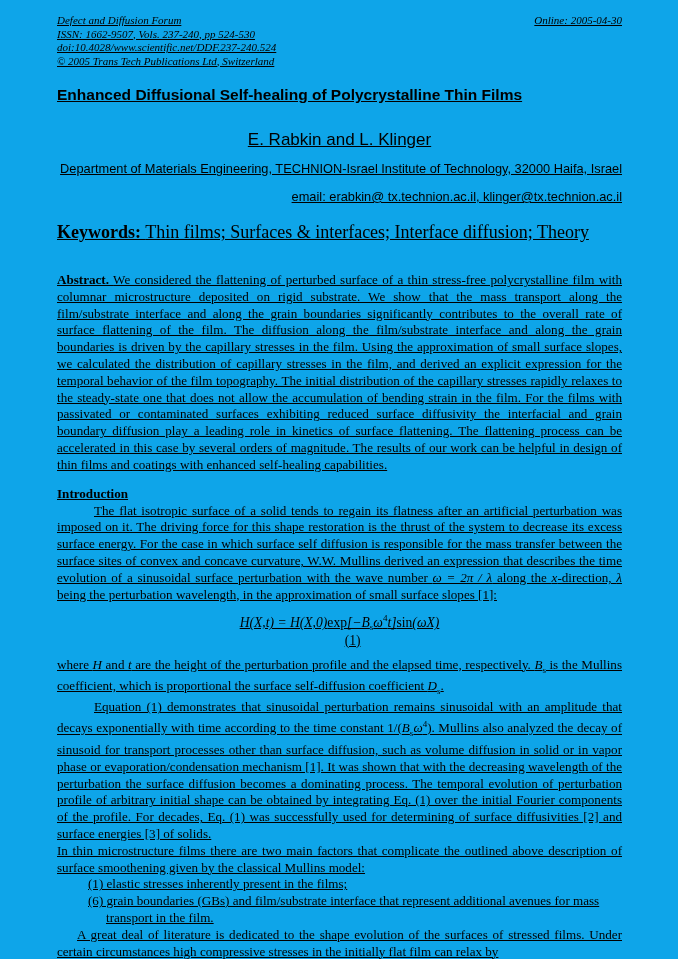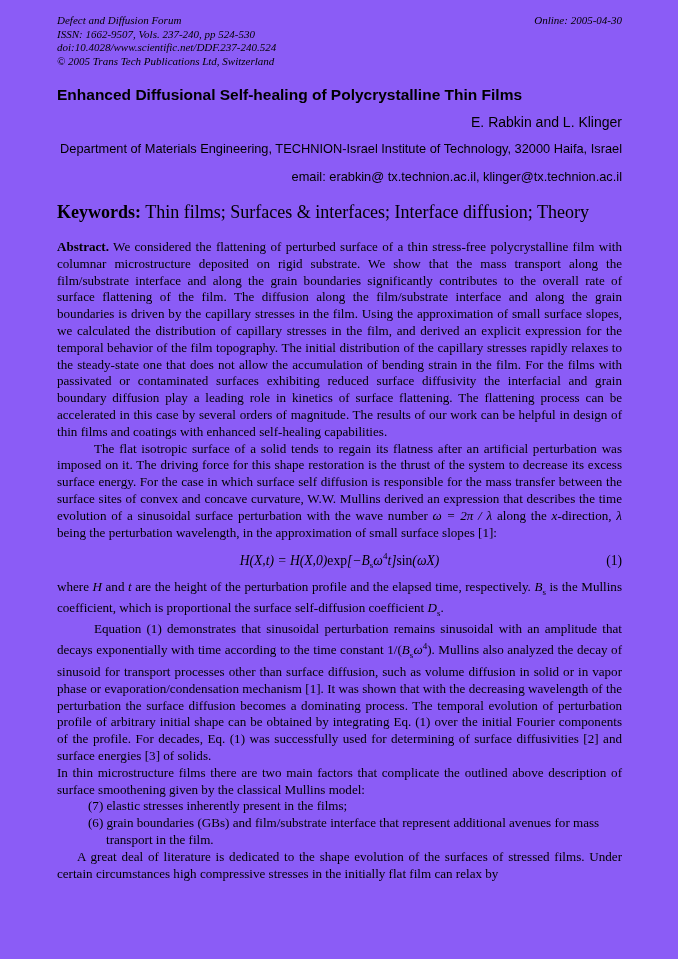--- a/index.html
+++ b/index.html
@@ -1,62 +1,63 @@
 <!DOCTYPE html>
 <html><head>
 <meta charset="utf-8">
 <title>Paper Page</title>
 <style>
   html, body { margin:0; padding:0; background:#ffffff; }
   .page {
     position: relative;
     width: 678px; height: 959px;
     box-sizing: border-box;
-    background: #8b5cf6;
+    background: #0ea5e9;
     padding: 14px 56px 14px 57px;
     font-family: "Liberation Serif", serif;
     color: #000;
     overflow: hidden;
+    text-decoration: underline;
   }
   .hdr {
     display: flex; justify-content: space-between; align-items: flex-start;
     font-style: italic; font-size: 11px; line-height: 13.5px;
   }
   .hdr-left div { white-space: nowrap; }
   .hdr-right { white-space: nowrap; }
   .title {
     font-family: "Liberation Sans", sans-serif;
     font-weight: bold; font-size: 15.5px;
     margin: 18px 0 0 0;
   }
   .authors {
     font-family: "Liberation Sans", sans-serif;
-    font-size: 14px; text-align: right; margin-top: 10px;
+    font-size: 17px; text-align: center; margin-top: 26px;
   }
   .affiliation {
     font-family: "Liberation Sans", sans-serif;
     font-size: 12.8px; line-height: 16px; text-align: right; margin-top: 11px;
   }
   .email {
     font-family: "Liberation Sans", sans-serif;
     font-size: 12.8px; text-align: right; margin-top: 12px;
   }
   .kw { font-size: 18px; margin: 18px 0 0 0; }
   .lead { font-weight: bold; }
   .body {
     font-size: 13.1px; line-height: 16.8px;
     text-align: justify; margin: 0;
   }
-  .abstract { margin-top: 16px; }
+  .abstract { margin-top: 29px; }
   .section { font-size: 13.1px; font-weight: bold; margin: 12px 0 1px 0; }
   .indent-lg { text-indent: 37px; }
   .indent-sm { text-indent: 20px; }
   .equation {
     display: flex; align-items: center;
-    margin: 10px 0 8px 0; font-size: 13.6px;
+    margin: 10px 0 8px 0; font-size: 13.6px; flex-direction: column;
   }
   .eq-spacer { width: 42px; }
   .eq-body { flex: 1; text-align: center; white-space: nowrap; }
   .eq-body .rm { font-style: normal; }
   .eq-number { width: 42px; text-align: right; }
   sub, sup { font-size: 9px; }
   .list { margin-left: 31px; }
   .list-item {
     font-size: 13.1px; line-height: 16.8px;
     padding-left: 18px; text-indent: -18px; text-align: left;
@@ -83,35 +84,36 @@
   <div class="authors">E. Rabkin and L. Klinger</div>
 
   <div class="affiliation">Department of Materials Engineering, TECHNION-Israel Institute of Technology, 32000 Haifa, Israel</div>
 
   <div class="email">email: erabkin@ tx.technion.ac.il, klinger@tx.technion.ac.il</div>
 
   <p class="kw"><b class="lead">Keywords:</b> <span>Thin films; Surfaces &amp; interfaces; Interface diffusion; Theory</span></p>
 
   <p class="body abstract"><b class="lead">Abstract.</b> <span>We considered the flattening of perturbed surface of a thin stress-free polycrystalline film with columnar microstructure deposited on rigid substrate. We show that the mass transport along the film/substrate interface and along the grain boundaries significantly contributes to the overall rate of surface flattening of the film. The diffusion along the film/substrate interface and along the grain boundaries is driven by the capillary stresses in the film. Using the approximation of small surface slopes, we calculated the distribution of capillary stresses in the film, and derived an explicit expression for the temporal behavior of the film topography. The initial distribution of the capillary stresses rapidly relaxes to the steady-state one that does not allow the accumulation of bending strain in the film. For the films with passivated or contaminated surfaces exhibiting reduced surface diffusivity the interfacial and grain boundary diffusion play a leading role in kinetics of surface flattening. The flattening process can be accelerated in this case by several orders of magnitude. The results of our work can be helpful in design of thin films and coatings with enhanced self-healing capabilities.</span></p>
 
+  <h2 class="section">Introduction</h2>
 
   <p class="body indent-lg"><span>The flat isotropic surface of a solid tends to regain its flatness after an artificial perturbation was imposed on it. The driving force for this shape restoration is the thrust of the system to decrease its excess surface energy. For the case in which surface self diffusion is responsible for the mass transfer between the surface sites of convex and concave curvature, W.W. Mullins derived an expression that describes the time evolution of a sinusoidal surface perturbation with the wave number </span><i>ω = 2π / λ</i><span> along the </span><i>x</i><span>-direction, </span><i>λ</i><span> being the perturbation wavelength, in the approximation of small surface slopes [1]:</span></p>
 
   <div class="equation">
     <span class="eq-spacer"></span>
     <span class="eq-body"><i>H(X,t) = H(X,0)</i><span class="rm">exp</span><i>[−B</i><sub>s</sub><i>ω</i><sup>4</sup><i>t]</i><span class="rm">sin</span><i>(ωX)</i></span>
     <span class="eq-number">(1)</span>
   </div>
 
   <p class="body"><span>where </span><i>H</i><span> and </span><i>t</i><span> are the height of the perturbation profile and the elapsed time, respectively. </span><i>B</i><sub>s</sub><span> is the Mullins coefficient, which is proportional the surface self-diffusion coefficient </span><i>D</i><sub>s</sub><span>.</span></p>
 
   <p class="body indent-lg"><span>Equation (1) demonstrates that sinusoidal perturbation remains sinusoidal with an amplitude that decays exponentially with time according to the time constant 1/(</span><i>B</i><sub>s</sub><i>ω</i><sup>4</sup><span>). Mullins also analyzed the decay of sinusoid for transport processes other than surface diffusion, such as volume diffusion in solid or in vapor phase or evaporation/condensation mechanism [1]. It was shown that with the decreasing wavelength of the perturbation the surface diffusion becomes a dominating process. The temporal evolution of perturbation profile of arbitrary initial shape can be obtained by integrating Eq. (1) over the initial Fourier components of the profile. For decades, Eq. (1) was successfully used for determining of surface diffusivities [2] and surface energies [3] of solids.</span></p>
 
   <p class="body">In thin microstructure films there are two main factors that complicate the outlined above description of surface smoothening given by the classical Mullins model:</p>
 
   <div class="list">
-    <div class="list-item">(7) elastic stresses inherently present in the films;</div>
+    <div class="list-item">(1) elastic stresses inherently present in the films;</div>
     <div class="list-item">(6) grain boundaries (GBs) and film/substrate interface that represent additional avenues for mass transport in the film.</div>
   </div>
 
   <p class="body indent-sm">A great deal of literature is dedicated to the shape evolution of the surfaces of stressed films. Under certain circumstances high compressive stresses in the initially flat film can relax by</p>
 
 </div>
 
 </body></html>

